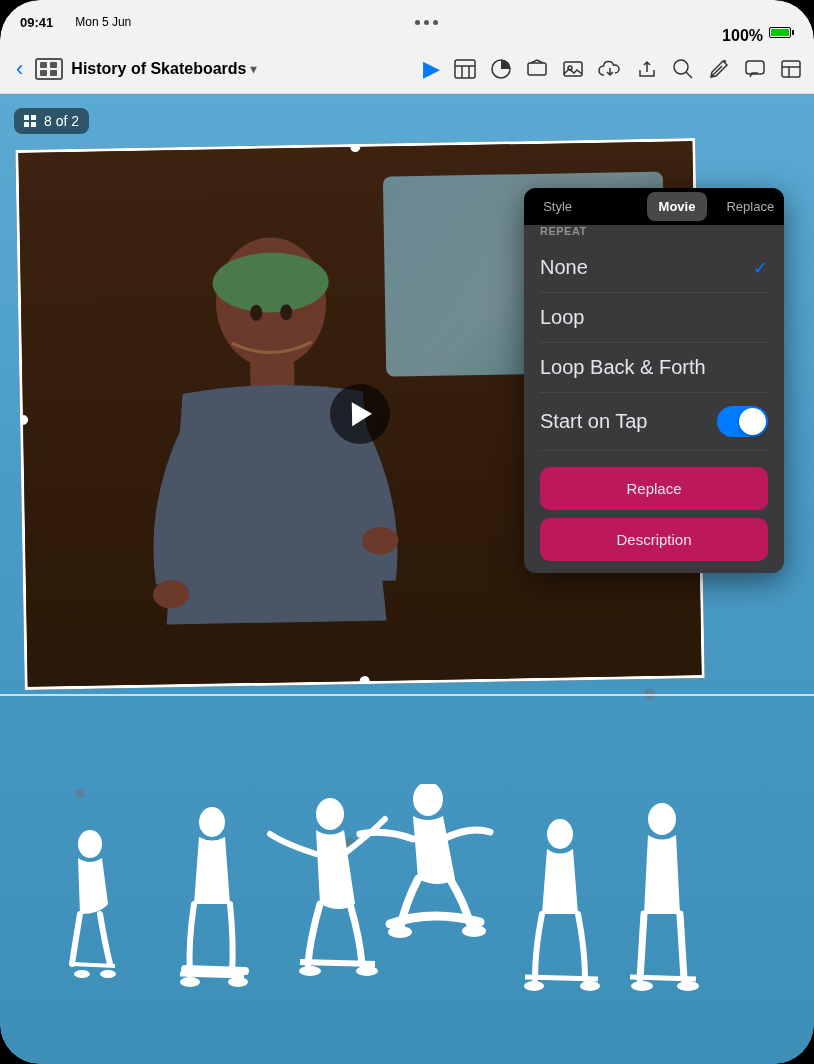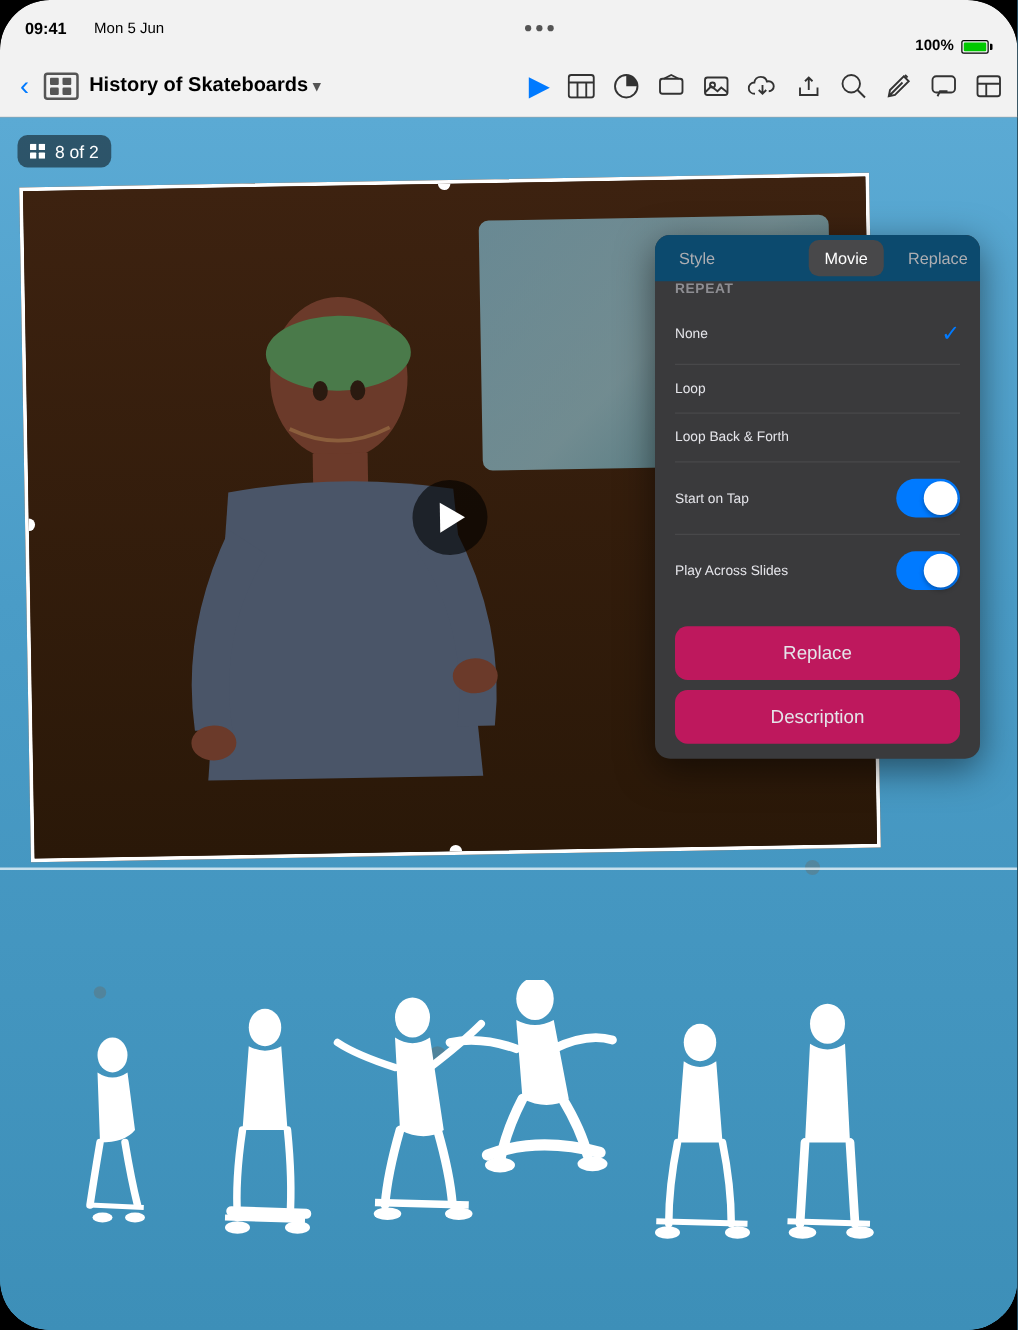--- a/index.html
+++ b/index.html
@@ -52,23 +52,23 @@
 
     .status-dot {
       width: 5px;
       height: 5px;
       background: #555;
       border-radius: 50%;
     }
 
     .status-bar-right {
       display: flex;
-      align-items: flex-end;
+      align-items: flex-start;
       gap: 6px;
-      font-size: 12px;
+      font-size: 16px;
       margin-top: 28px;
     }
 
     .battery-icon {
       display: inline-flex;
       align-items: center;
       gap: 1px;
     }
 
     .battery-body {
@@ -269,40 +269,40 @@
       width: 260px;
       background: #3a3a3c;
       border-radius: 12px;
       overflow: hidden;
       z-index: 100;
       box-shadow: 0 8px 30px rgba(0,0,0,0.5);
     }
 
     .popup-tabs {
       display: flex;
-      background: #0c4a6e;
+      background: #000000;
       padding: 4px;
       gap: 14px;
     }
 
     .popup-tab {
       flex: 1;
       text-align: center;
       padding: 7px 0;
       font-size: 13px;
       font-weight: 500;
       color: #aeaeb2;
       border-radius: 8px;
       cursor: pointer;
     }
 
     .popup-tab.active {
       background: #48484a;
       color: white;
-      font-weight: 400;
+      font-weight: 700;
       margin-left: 46px;
     }
 
     .popup-section-label {
       padding: 0 16px 6px;
       font-size: 11px;
       font-weight: 600;
       color: #8e8e93;
       letter-spacing: 0.5px;
       text-transform: uppercase;
@@ -316,21 +316,21 @@
 
     .popup-row {
       display: flex;
       align-items: center;
       justify-content: space-between;
       padding: 13px 16px;
       cursor: pointer;
     }
 
     .popup-row-label {
-      font-size: 11px;
+      font-size: 20px;
       color: #e5e5ea;
     }
 
     .popup-row-check {
       color: #007aff;
       font-size: 18px;
     }
 
     
     .toggle-switch {
@@ -706,26 +706,20 @@
 
       <div class="popup-row">
         <span class="popup-row-label">Start on Tap</span>
         <div class="toggle-switch">
           <div class="toggle-knob"></div>
         </div>
       </div>
 
       <div class="popup-divider"></div>
 
-      <div class="popup-row">
-        <span class="popup-row-label">Play Across Slides</span>
-        <div class="toggle-switch">
-          <div class="toggle-knob"></div>
-        </div>
-      </div>
 
       <div class="popup-actions-area">
         <button class="popup-action-btn">Replace</button>
         <button class="popup-action-btn">Description</button>
       </div>
 
     </div>
 
   </div>
 

